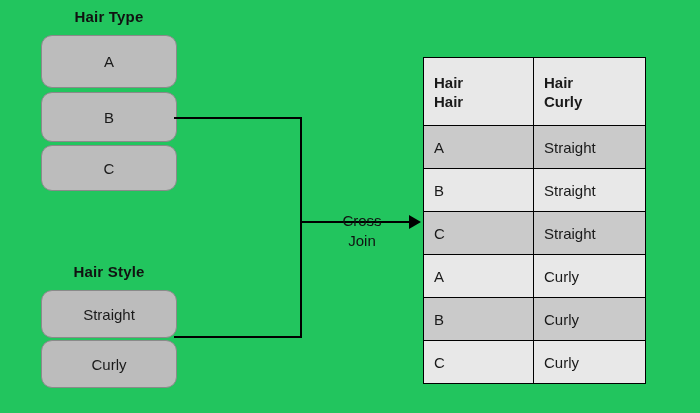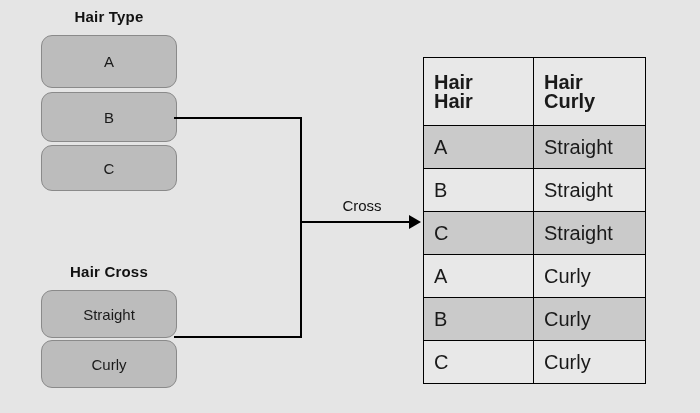--- a/index.html
+++ b/index.html
@@ -10,21 +10,21 @@
     width: 700px;
     height: 413px;
     background: #ffffff;
     font-family: "Liberation Sans", sans-serif;
     overflow: hidden;
   }
   #canvas {
     position: relative;
     width: 700px;
     height: 413px;
-    background: #e5e5e5;
+    background: #22c55e;
   }
 
   
   .group-title {
     position: absolute;
     font-weight: bold;
     font-size: 15px;
     color: #111111;
     letter-spacing: 0.2px;
     white-space: nowrap;
@@ -62,21 +62,21 @@
     height: 0;
     border-top: 7px solid transparent;
     border-bottom: 7px solid transparent;
     border-left: 12px solid #000000;
   }
 
   
   #cross-join-label {
     position: absolute;
     left: 331px;
-    top: 196px;
+    top: 211px;
     width: 62px;
     text-align: center;
     font-size: 15px;
     line-height: 20px;
     color: #111111;
   }
   #cross-join-label span { display: block; }
 
   
   #result-table {
@@ -85,21 +85,21 @@
     top: 57px;
     width: 222px;
     border-collapse: collapse;
     table-layout: fixed;
     background: #e8e8e8;
   }
   #result-table th,
   #result-table td {
     border: 1.8px solid #000000;
     padding: 0 10px;
-    font-size: 20px;
+    font-size: 15px;
     color: #1a1a1a;
     text-align: left;
     vertical-align: middle;
     box-sizing: border-box;
   }
   #result-table th {
     background: #e8e8e8;
     font-weight: bold;
     height: 68px;
     line-height: 19px;
@@ -119,38 +119,39 @@
 <div id="canvas">
 
   <div class="group-title" id="hair-type-title">Hair Type</div>
 
   <div class="value-box" id="hair-type-a" style="top:35px; height:53px;">A</div>
 
   <div class="value-box" id="hair-type-b" style="top:92px; height:50px;">B</div>
 
   <div class="value-box" id="hair-type-c" style="top:145px; height:46px;">C</div>
 
-  <div class="group-title" id="hair-style-title">Hair Cross</div>
+  <div class="group-title" id="hair-style-title">Hair Style</div>
 
   <div class="value-box" id="hair-style-straight" style="top:290px; height:48px;">Straight</div>
 
   <div class="value-box" id="hair-style-curly" style="top:340px; height:48px;">Curly</div>
 
   <div class="connector h-line" style="left:174px; top:117px; width:128px;"></div>
 
   <div class="connector h-line" style="left:174px; top:336px; width:128px;"></div>
 
   <div class="connector v-line" style="left:300px; top:117px; height:221px;"></div>
 
   <div class="connector h-line" style="left:300px; top:221px; width:110px;"></div>
 
   <div class="arrow-head" style="left:409px; top:215px;"></div>
 
   <div id="cross-join-label">
     <span>Cross</span>
+    <span>Join</span>
   </div>
 
   <table id="result-table">
     <colgroup>
       <col class="c1">
       <col class="c2">
     </colgroup>
     <thead>
       <tr>
         <th>

